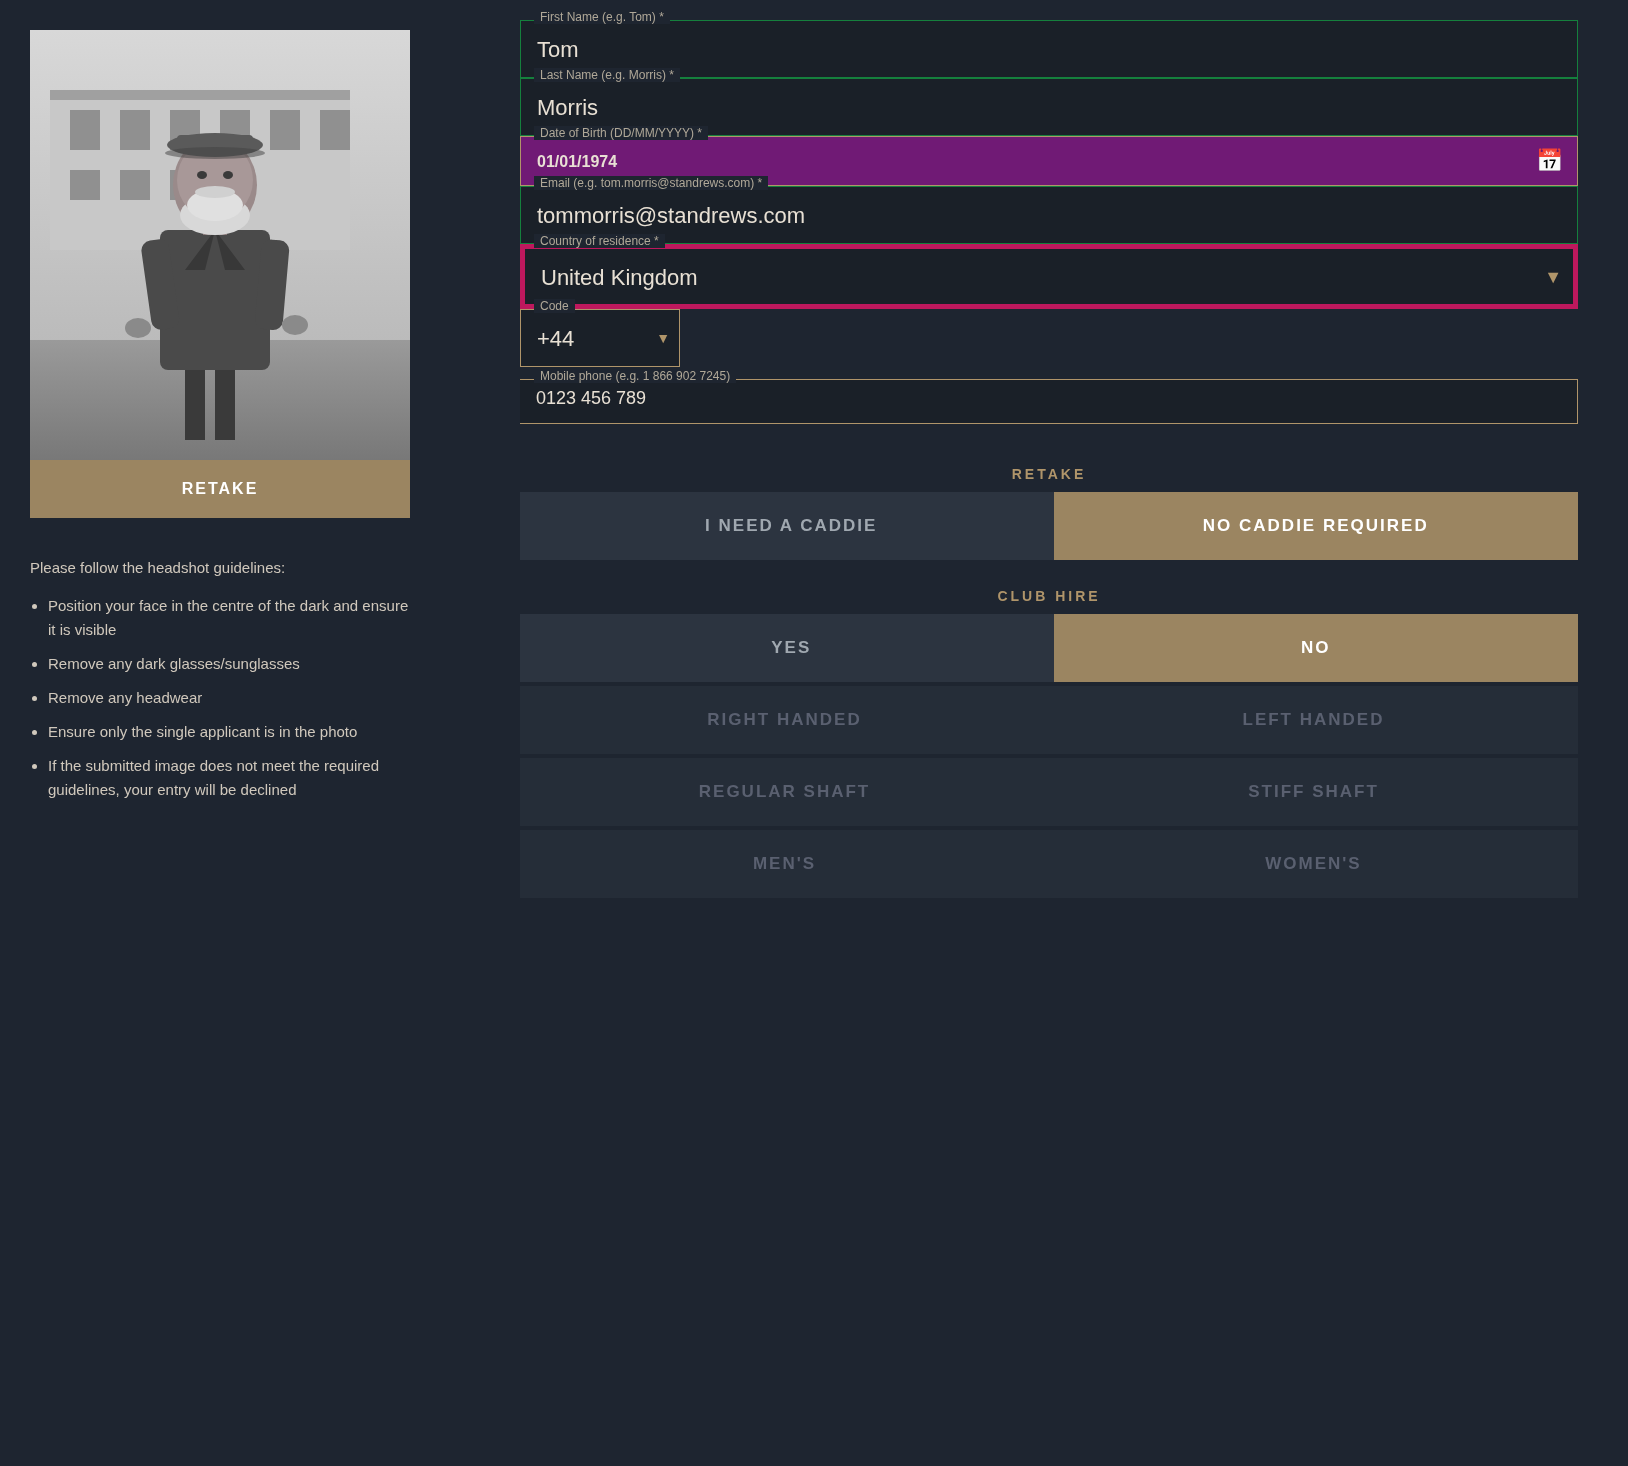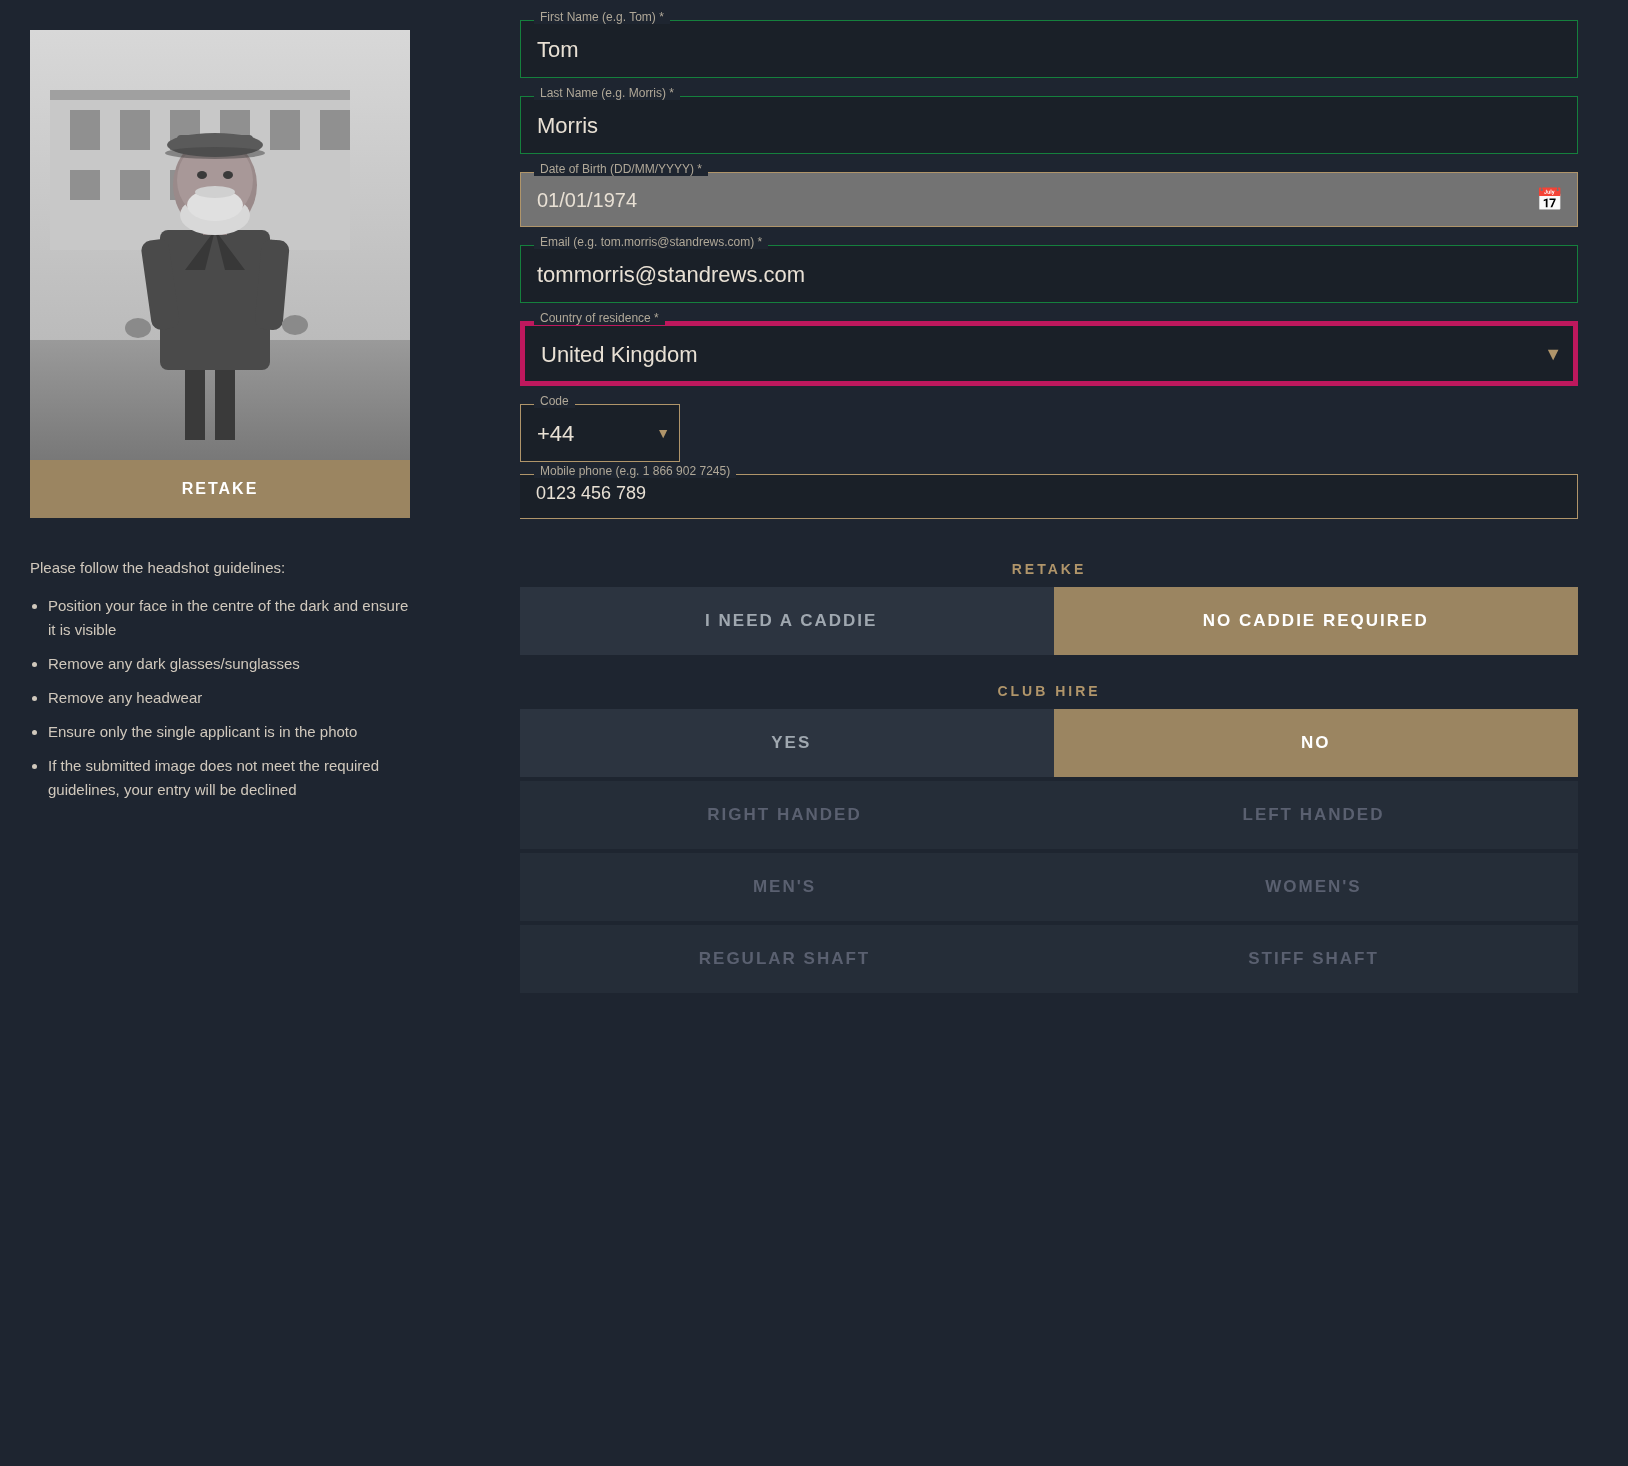--- a/index.html
+++ b/index.html
@@ -92,21 +92,20 @@
       padding: 20px 50px 30px 50px;
       background-color: #1e2530;
       display: flex;
       flex-direction: column;
       gap: 0;
     }
 
     
     .field-group {
       position: relative;
-      margin-bottom: 18px;
     }
 
     .field-label {
       position: absolute;
       top: -10px;
       left: 14px;
       background-color: #1e2530;
       padding: 0 6px;
       font-size: 12px;
       color: #b0a898;
@@ -125,26 +124,27 @@
       border-radius: 0;
       appearance: none;
     }
 
     .field-input-with-icon {
       position: relative;
     }
 
     .field-input-with-icon input {
       width: 100%;
-      background-color: #737373;
+      background-color: #701a75;
       border: 1px solid #b0956a;
       color: #e8e0d4;
-      font-size: 20px;
+      font-size: 16px;
       padding: 16px 48px 14px 16px;
       outline: none;
+      font-weight: bold;
     }
 
     .calendar-icon {
       position: absolute;
       right: 14px;
       top: 50%;
       transform: translateY(-50%);
       color: #b0a898;
       font-size: 22px;
       pointer-events: none;
@@ -458,29 +458,29 @@
     <button class="toggle-btn disabled">
       <span>RIGHT HANDED</span>
     </button>
     <button class="toggle-btn disabled">
       <span>LEFT HANDED</span>
     </button>
   </div>
 
   <div class="toggle-row">
     <button class="toggle-btn disabled">
+      <span>REGULAR SHAFT</span>
+    </button>
+    <button class="toggle-btn disabled">
+      <span>STIFF SHAFT</span>
+    </button>
+  </div>
+
+  <div class="toggle-row">
+    <button class="toggle-btn disabled">
       <span>MEN'S</span>
     </button>
     <button class="toggle-btn disabled">
       <span>WOMEN'S</span>
     </button>
   </div>
 
-  <div class="toggle-row">
-    <button class="toggle-btn disabled">
-      <span>REGULAR SHAFT</span>
-    </button>
-    <button class="toggle-btn disabled">
-      <span>STIFF SHAFT</span>
-    </button>
-  </div>
-
 </div>
 
 </body></html>

